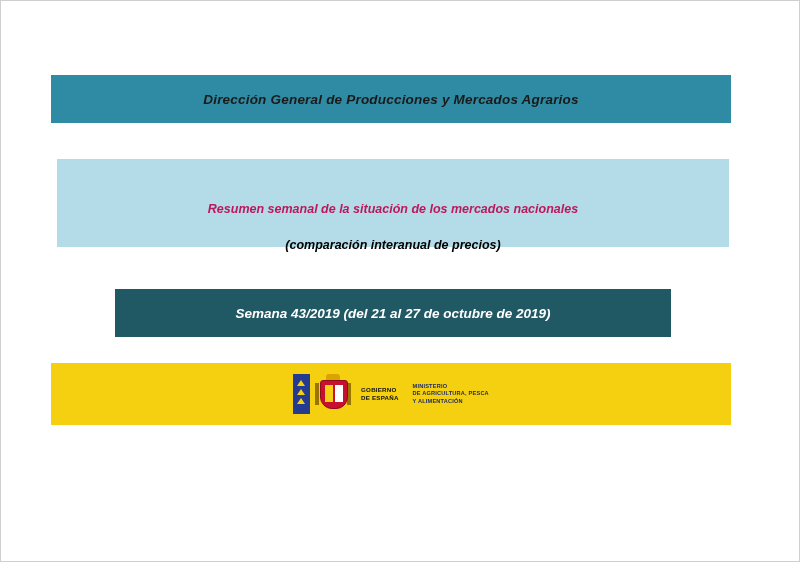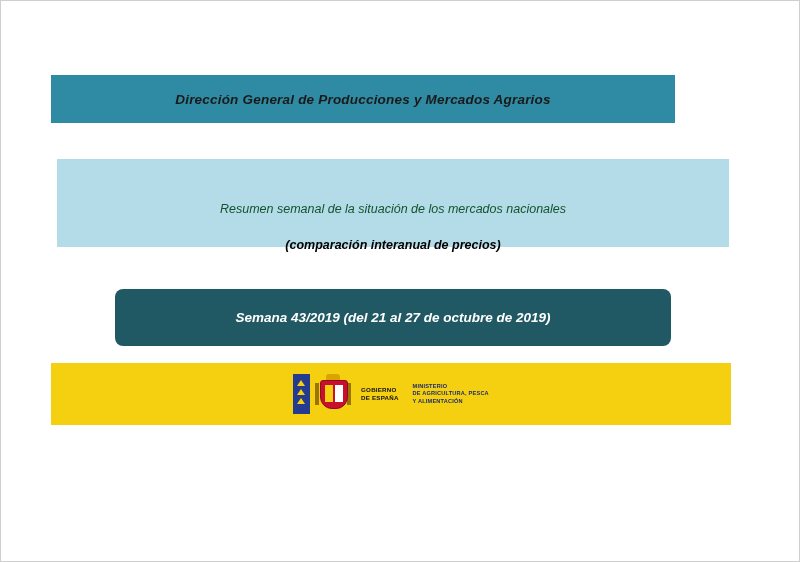--- a/index.html
+++ b/index.html
@@ -20,21 +20,21 @@
     background: #ffffff;
     border: 1px solid #cfcfcf;
     box-sizing: border-box;
   }
 
   
   .band-title {
     position: absolute;
     left: 50px;
     top: 74px;
-    width: 624px;
+    width: 680px;
     height: 48px;
     background: #2e8ba3;
     display: flex;
     align-items: center;
     justify-content: center;
     text-align: center;
   }
   .band-title .txt {
     color: #1a1a1a;
     font-weight: bold;
@@ -51,47 +51,46 @@
     width: 672px;
     height: 88px;
     background: #b3dbe8;
     display: flex;
     flex-direction: column;
     align-items: center;
     justify-content: center;
     text-align: center;
   }
   .band-subtitle .line1 {
-    color: #14532d;
-    font-weight: normal;
+    color: #be185d;
+    font-weight: bold;
     font-style: italic;
     font-size: 12.5px;
     margin-bottom: 22px;
     margin-top: 48px;
   }
   .band-subtitle .line2 {
     color: #000000;
     font-weight: bold;
     font-style: italic;
     font-size: 12.5px;
   }
 
   
   .band-week {
     position: absolute;
     left: 114px;
     top: 288px;
     width: 556px;
-    height: 57px;
+    height: 48px;
     background: #205863;
     display: flex;
     align-items: center;
     justify-content: center;
     text-align: center;
-    border-radius: 8px;
   }
   .band-week .txt {
     color: #ffffff;
     font-weight: bold;
     font-style: italic;
     font-size: 13.5px;
   }
 
   
   .band-logo {

